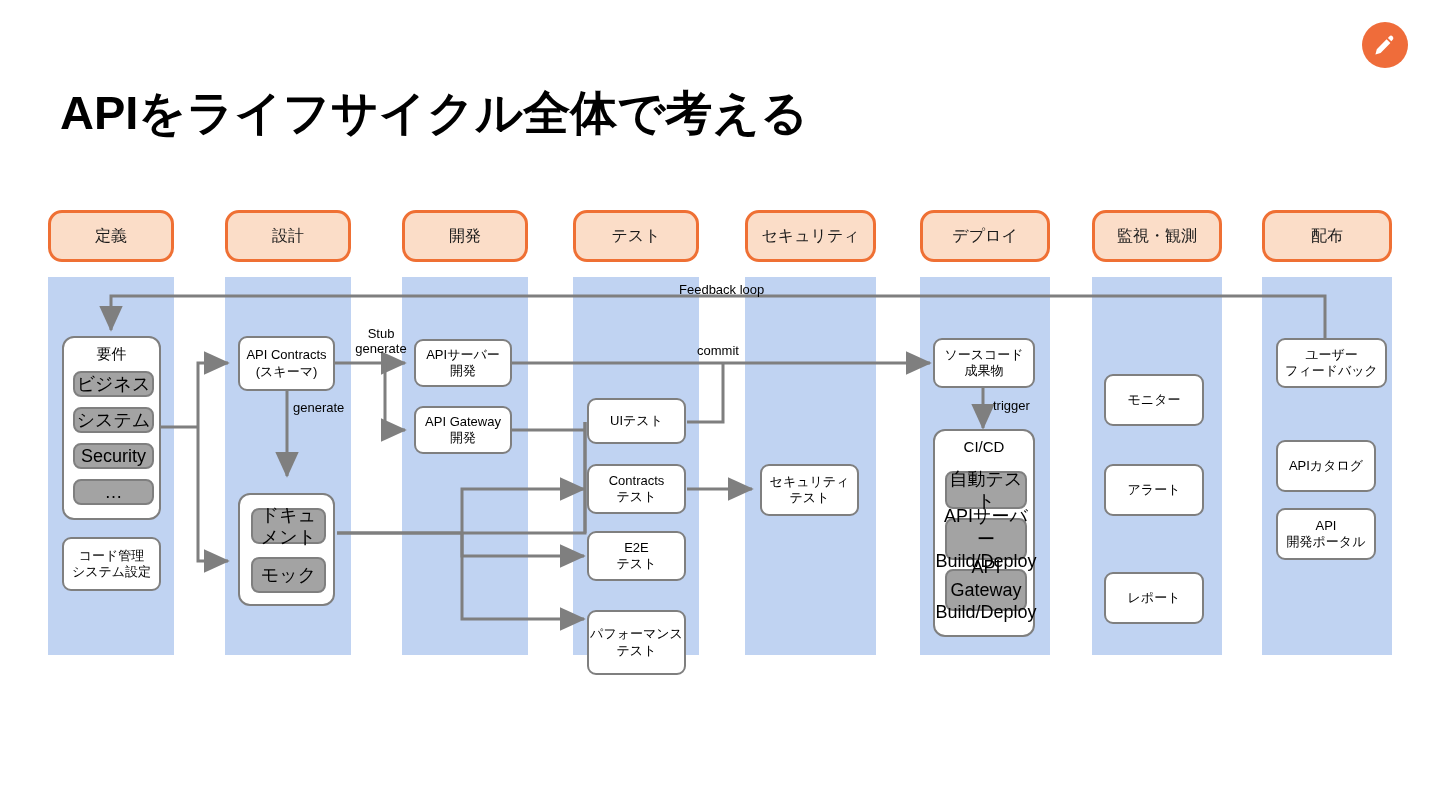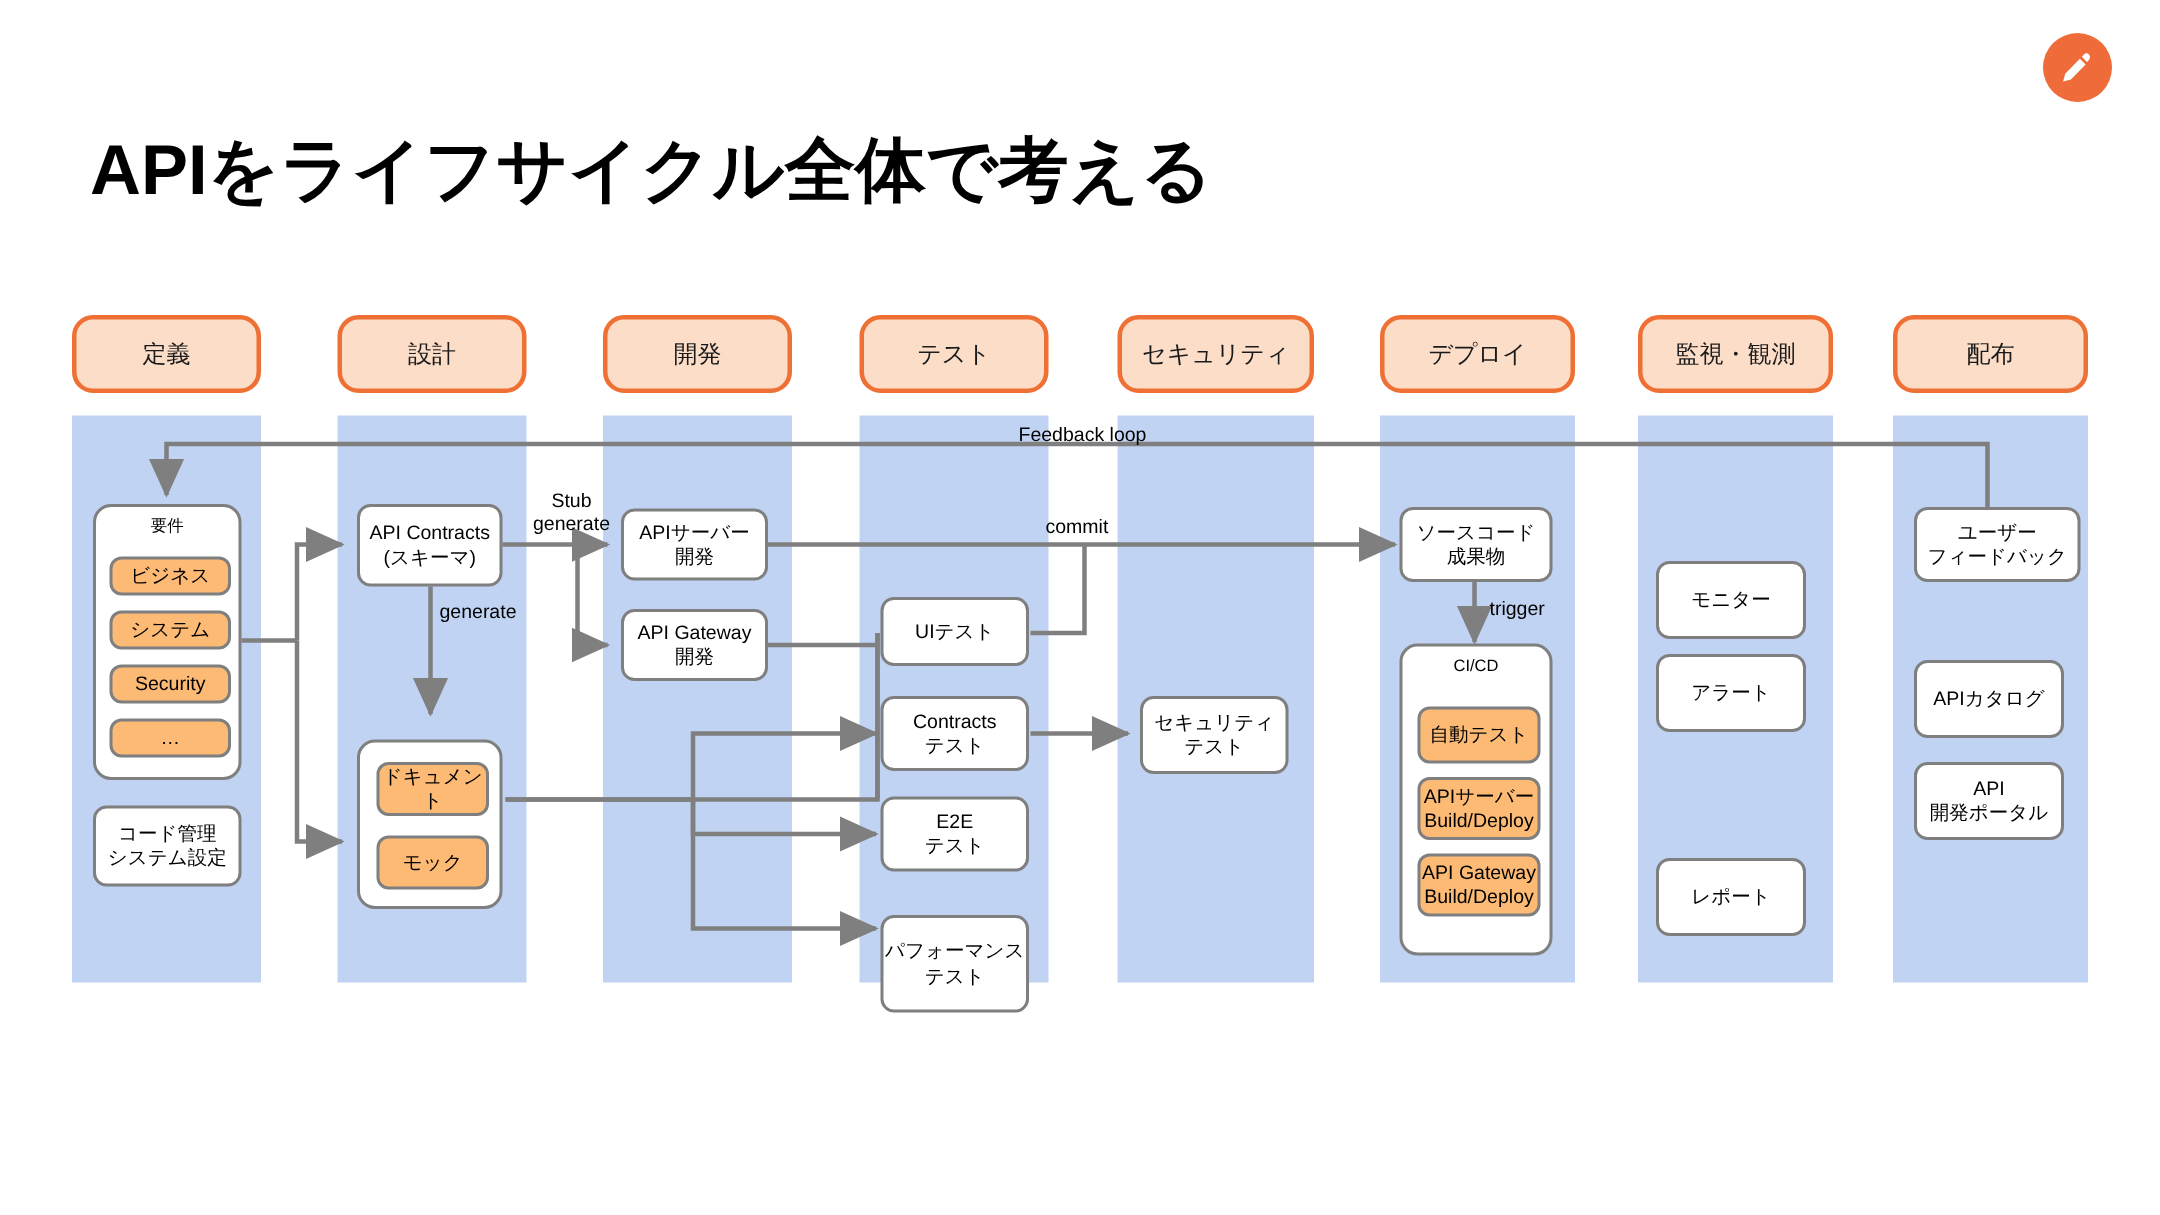--- a/index.html
+++ b/index.html
@@ -39,26 +39,26 @@
 
   
   .box{
     position:absolute;background:#ffffff;
     border:2.5px solid #7f7f7f;border-radius:9px;
     display:flex;flex-direction:column;align-items:center;justify-content:center;
     font-size:13px;color:#000;line-height:1.25;text-align:center;
     box-sizing:border-box;
   }
   .box.group{justify-content:flex-start;padding-top:7px;border-radius:12px;}
-  .box .grp-title{font-size:11px;margin-bottom:6px;}
+  .box .grp-title{font-size:15px;margin-bottom:6px;}
   .inner{
-    position:absolute;background:#fdba74;
+    position:absolute;background:#a3a3a3;
     border:2.5px solid #7f7f7f;border-radius:8px;
     display:flex;align-items:center;justify-content:center;
-    font-size:13px;color:#000;line-height:1.25;text-align:center;
+    font-size:18px;color:#000;line-height:1.25;text-align:center;
     box-sizing:border-box;
   }
 
   
   .elabel{
     position:absolute;font-size:13px;color:#000;text-align:center;
     line-height:1.15;white-space:pre-line;
   }
 
   
@@ -179,21 +179,21 @@
   <div class="box group" style="left:933px;top:429px;width:102px;height:208px;">
     <div class="grp-title">CI/CD</div>
     <div class="inner" style="left:10px;top:40px;width:82px;height:38px;white-space:pre-line;">自動テスト</div>
     <div class="inner" style="left:10px;top:87px;width:82px;height:42px;white-space:pre-line;">APIサーバー
 Build/Deploy</div>
     <div class="inner" style="left:10px;top:138px;width:82px;height:42px;white-space:pre-line;">API Gateway
 Build/Deploy</div>
   </div>
 
   <div class="box" style="left:1104px;top:374px;width:100px;height:52px;">モニター</div>
-  <div class="box" style="left:1104px;top:436px;width:100px;height:52px;">アラート</div>
+  <div class="box" style="left:1104px;top:464px;width:100px;height:52px;">アラート</div>
   <div class="box" style="left:1104px;top:572px;width:100px;height:52px;">レポート</div>
 
   <div class="box" style="left:1276px;top:338px;width:111px;height:50px;white-space:pre-line;">ユーザー
 フィードバック</div>
   <div class="box" style="left:1276px;top:440px;width:100px;height:52px;">APIカタログ</div>
   <div class="box" style="left:1276px;top:508px;width:100px;height:52px;white-space:pre-line;">API
 開発ポータル</div>
 
 </div>
 

